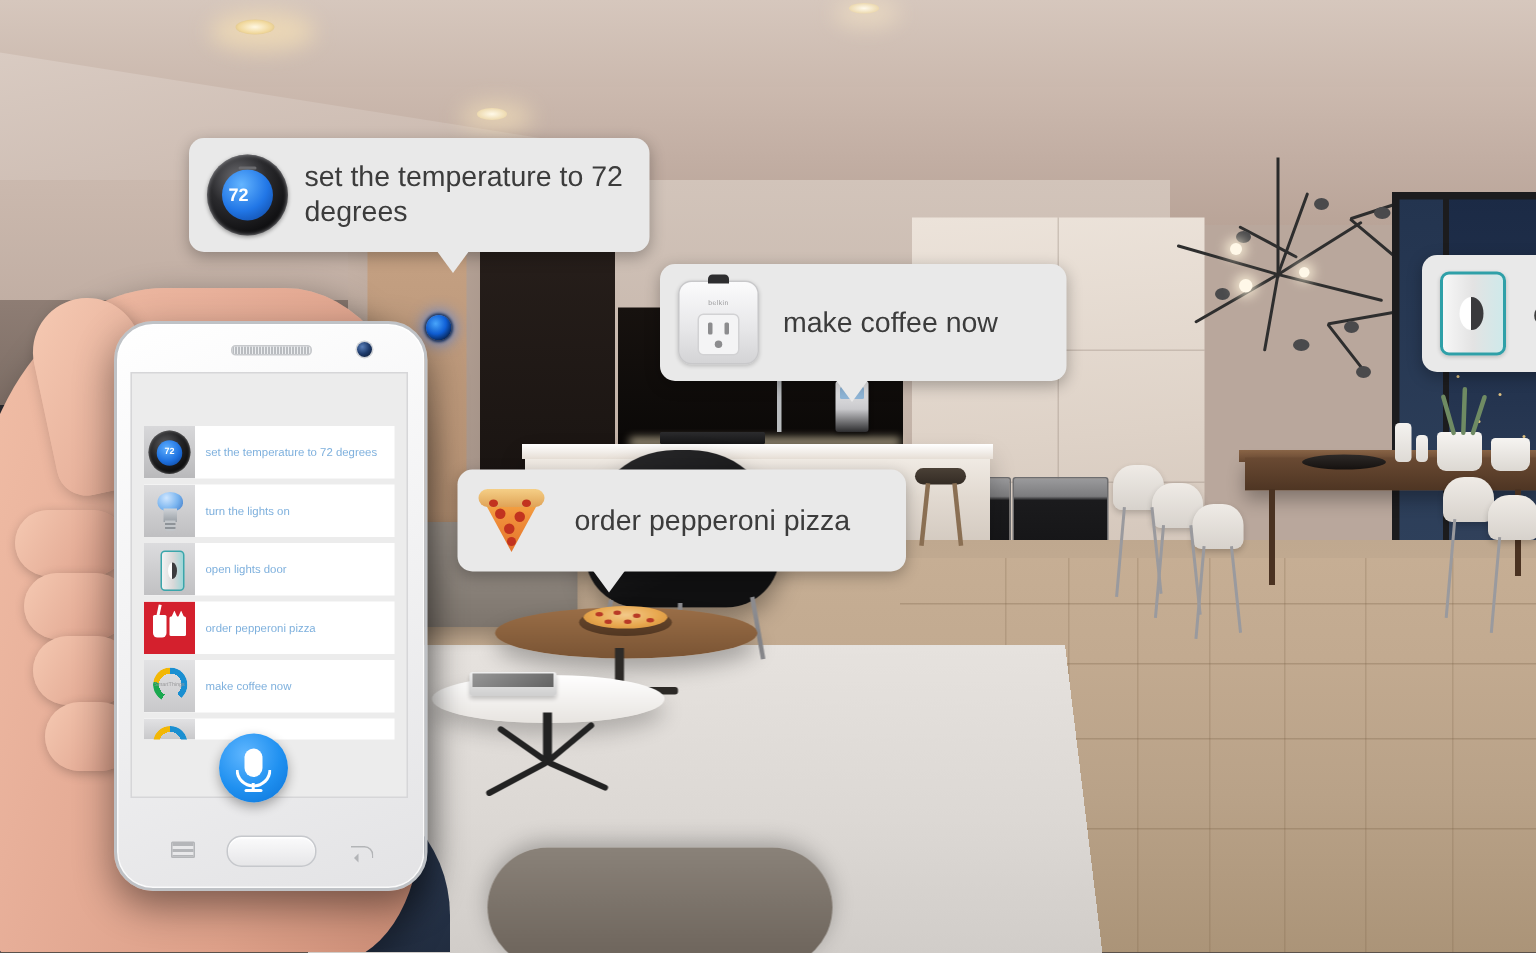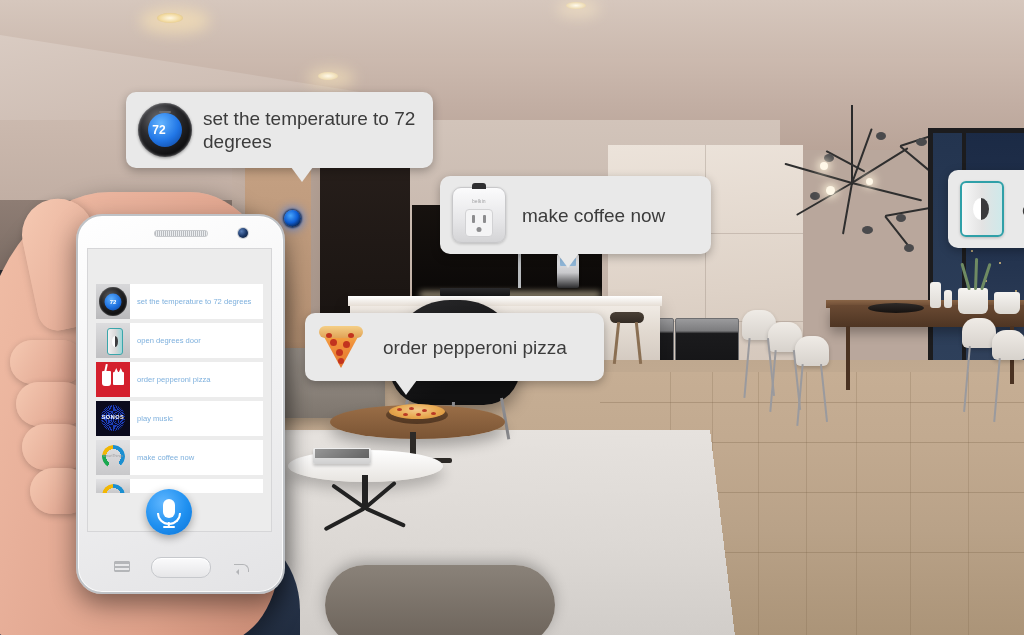--- a/index.html
+++ b/index.html
@@ -517,46 +517,47 @@
       <div class="rowlist">
 
         <div class="row">
           <div class="thumbc">
             <div class="ic-nest-bg"></div>
               <div class="ic-nest"></div>
           </div>
           <div class="rlabel">set the temperature to 72 degrees</div>
         </div>
 
+        <div class="row">
+          <div class="thumbc">
+            <div class="ic-bulb-bg"></div>
+              <div class="ic-bulb-top"></div>
+            <div class="ic-bulb-neck"></div>
+              <div class="ic-bulb-base"></div>
+          </div>
+          <div class="rlabel">turn the lights on</div>
+        </div>
 
         <div class="row">
           <div class="thumbc">
             <div class="ic-door-bg"></div>
               <div class="ic-door"></div>
           </div>
-          <div class="rlabel">open degrees door</div>
+          <div class="rlabel">open lights door</div>
         </div>
 
         <div class="row">
           <div class="thumbc">
             <div class="ic-pizza-bg"></div>
               <div class="ic-cup"></div>
               <div class="ic-bag"></div>
           </div>
           <div class="rlabel">order pepperoni pizza</div>
         </div>
 
-        <div class="row">
-          <div class="thumbc">
-            <div class="ic-sonos-bg"></div>
-              <div class="ic-sonos-ring"></div>
-            <div class="ic-sonos-txt">SONOS</div>
-          </div>
-          <div class="rlabel">play music</div>
-        </div>
 
         <div class="row">
           <div class="thumbc">
             <div class="ic-st-bg"></div>
               <div class="ic-st-ring"></div>
             <div class="ic-st-txt">SmartThings</div>
           </div>
           <div class="rlabel">make coffee now</div>
         </div>
 

